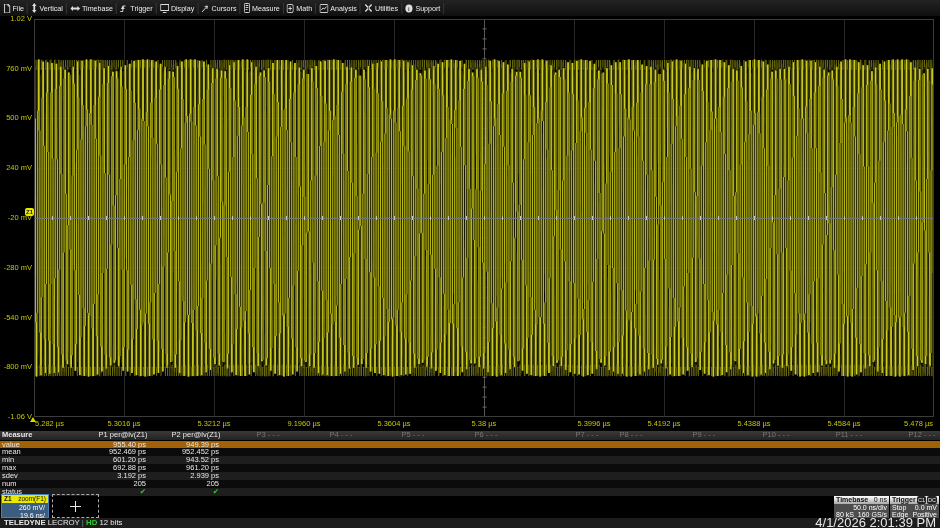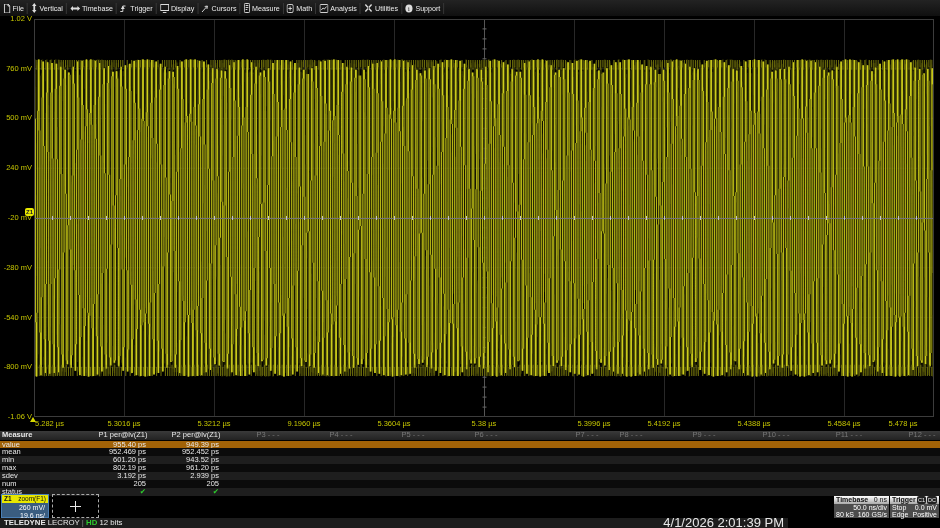--- a/index.html
+++ b/index.html
@@ -7,21 +7,21 @@
 .mi{display:flex;align-items:center;height:16px;padding:0 3.5px;color:#ededed;font-size:8px;white-space:nowrap}
 .mi svg{margin-right:2.5px}
 .msep{width:1px;height:11px;background:#3a3a3a}
 #grid{left:34px;top:19px;width:900px;height:398px}
 .ylab{position:absolute;right:908px;color:#c6c600;font-size:7.5px;text-align:right;width:40px;line-height:8px}
 .xlab{position:absolute;top:420px;color:#c6c600;font-size:7.5px;width:60px;text-align:center;line-height:8px}
 #mtab{left:0;top:431px;width:940px;font-size:7.5px;color:#e8e8e8}
 .mrow{position:absolute;left:0;width:940px;height:8px;line-height:8px}
 .mcell{position:absolute;text-align:right;width:60px}
 .mhead{position:absolute;text-align:center;width:72px}
-#tele{left:0;top:518px;width:788px;height:10px;background:#1d1d1d;color:#e8e8e8}
+#tele{left:0;top:518px;width:940px;height:10px;background:#1d1d1d;color:#e8e8e8}
 </style></head><body>
 <div class="ab" style="left:0;top:0;width:940px;height:16px;background:linear-gradient(#232323,#101010)"></div>
 <div id="menu" class="ab">
     <div class="mi">
       <svg width="8" height="9" viewBox="0 0 8 9">
         <path d="M1 0h4l2 2v7H1z" fill="none" stroke="#ddd"></path>
         <path d="M5 0v2h2" fill="none" stroke="#ddd"></path>
       </svg>
       <span>File</span>
     </div>
@@ -154,21 +154,21 @@
 <div class="xlab" style="left:35px;text-align:left">5.282 µs</div>
 <div class="xlab" style="left:94px">5.3016 µs</div>
 <div class="xlab" style="left:184px">5.3212 µs</div>
 <div class="xlab" style="left:274px">9.1960 µs</div>
 <div class="xlab" style="left:364px">5.3604 µs</div>
 <div class="xlab" style="left:454px">5.38 µs</div>
 <div class="xlab" style="left:564px">5.3996 µs</div>
 <div class="xlab" style="left:634px">5.4192 µs</div>
 <div class="xlab" style="left:724px">5.4388 µs</div>
 <div class="xlab" style="left:814px">5.4584 µs</div>
-<div class="xlab" style="left:873px;text-align:center">5.478 µs</div>
+<div class="xlab" style="left:873px;text-align:right">5.478 µs</div>
 <div class="ab" style="left:25px;top:208px;width:9px;height:8px;background:#e8e800;border-radius:2px;color:#222;font-size:6px;line-height:8px;text-align:center;font-weight:bold">Z1</div>
 <div class="ab" style="left:30px;top:417px;width:0;height:0;border-left:3px solid transparent;border-right:3px solid transparent;border-bottom:5px solid #d8d800"></div>
 <div id="mtab" class="ab">
     <div class="mrow" style="top:0;height:9px;background:linear-gradient(#3a3a3a,#222)">
       <span style="position:absolute;left:2px;font-weight:bold">Measure</span>
       <span class="mhead" style="left:87px">P1 per@lv(Z1)</span>
       <span class="mhead" style="left:160px">P2 per@lv(Z1)</span>
       <span class="mhead" style="left:232px;color:#777">P3 - - -</span>
       <span class="mhead" style="left:305px;color:#777">P4 - - -</span>
       <span class="mhead" style="left:377px;color:#777">P5 - - -</span>
@@ -190,21 +190,21 @@
       <span class="mcell" style="left:86px;color:#e8e8e8">952.469 ps</span>
       <span class="mcell" style="left:159px;color:#e8e8e8">952.452 ps</span>
     </div>
     <div class="mrow" style="top:25px;background:#1e1e1e">
       <span style="position:absolute;left:2px">min</span>
       <span class="mcell" style="left:86px;color:#e8e8e8">601.20 ps</span>
       <span class="mcell" style="left:159px;color:#e8e8e8">943.52 ps</span>
     </div>
     <div class="mrow" style="top:33px;background:#0b0b0b">
       <span style="position:absolute;left:2px">max</span>
-      <span class="mcell" style="left:86px;color:#e8e8e8">802.19 ps</span>
+      <span class="mcell" style="left:86px;color:#e8e8e8">692.88 ps</span>
       <span class="mcell" style="left:159px;color:#e8e8e8">961.20 ps</span>
     </div>
     <div class="mrow" style="top:41px;background:#1e1e1e">
       <span style="position:absolute;left:2px">sdev</span>
       <span class="mcell" style="left:86px;color:#e8e8e8">3.192 ps</span>
       <span class="mcell" style="left:159px;color:#e8e8e8">2.939 ps</span>
     </div>
     <div class="mrow" style="top:49px;background:#0b0b0b">
       <span style="position:absolute;left:2px">num</span>
       <span class="mcell" style="left:86px;color:#e8e8e8">205</span>

